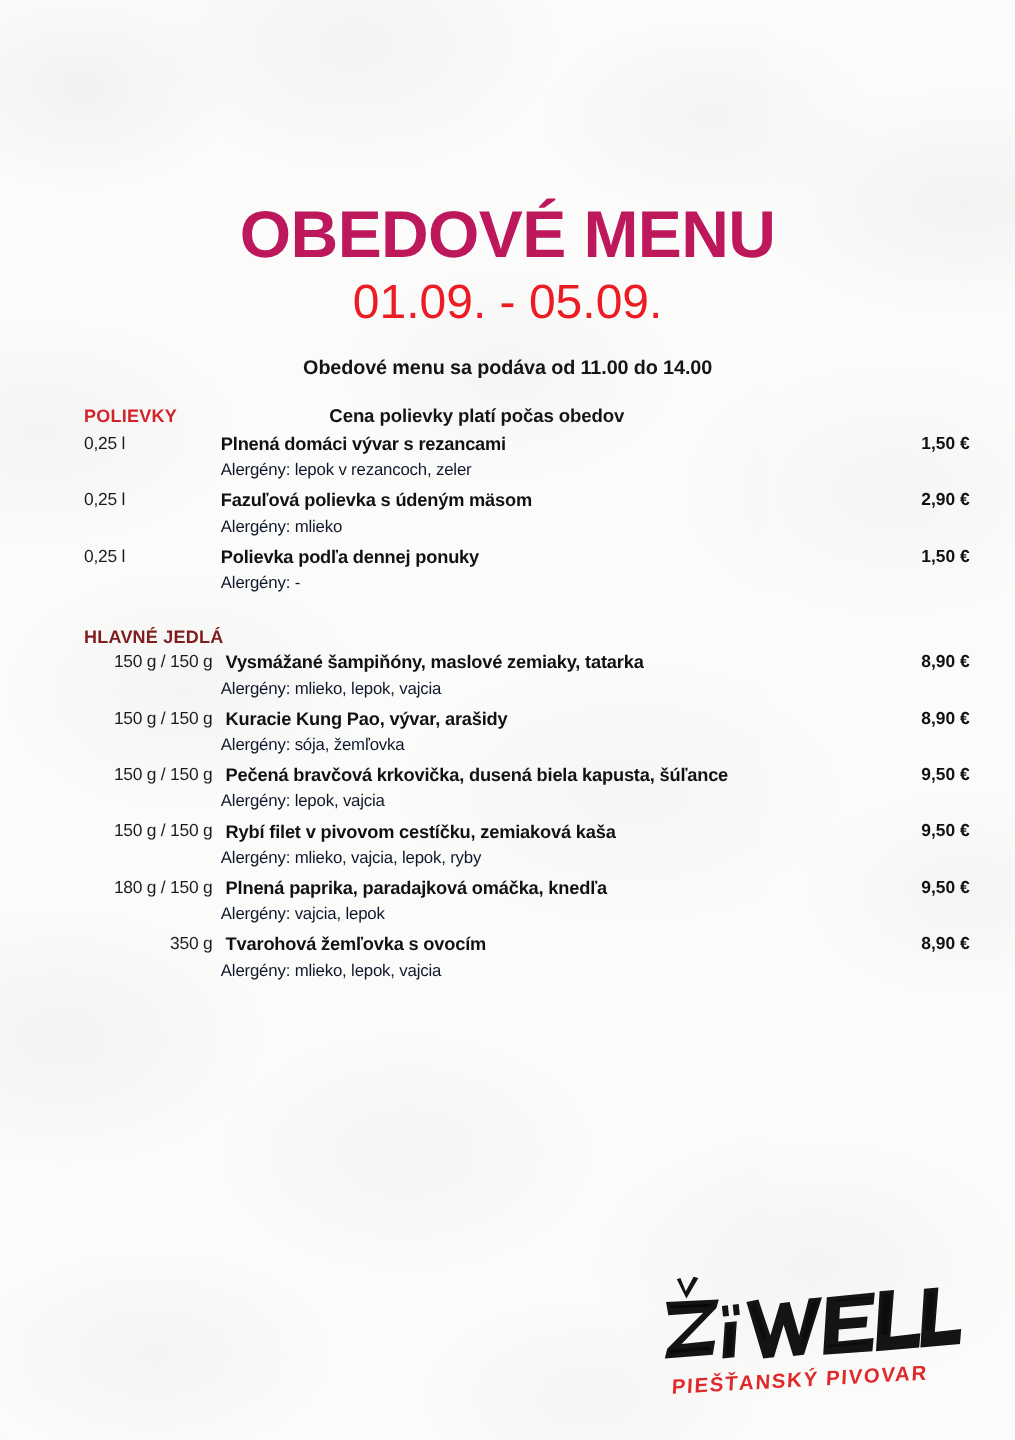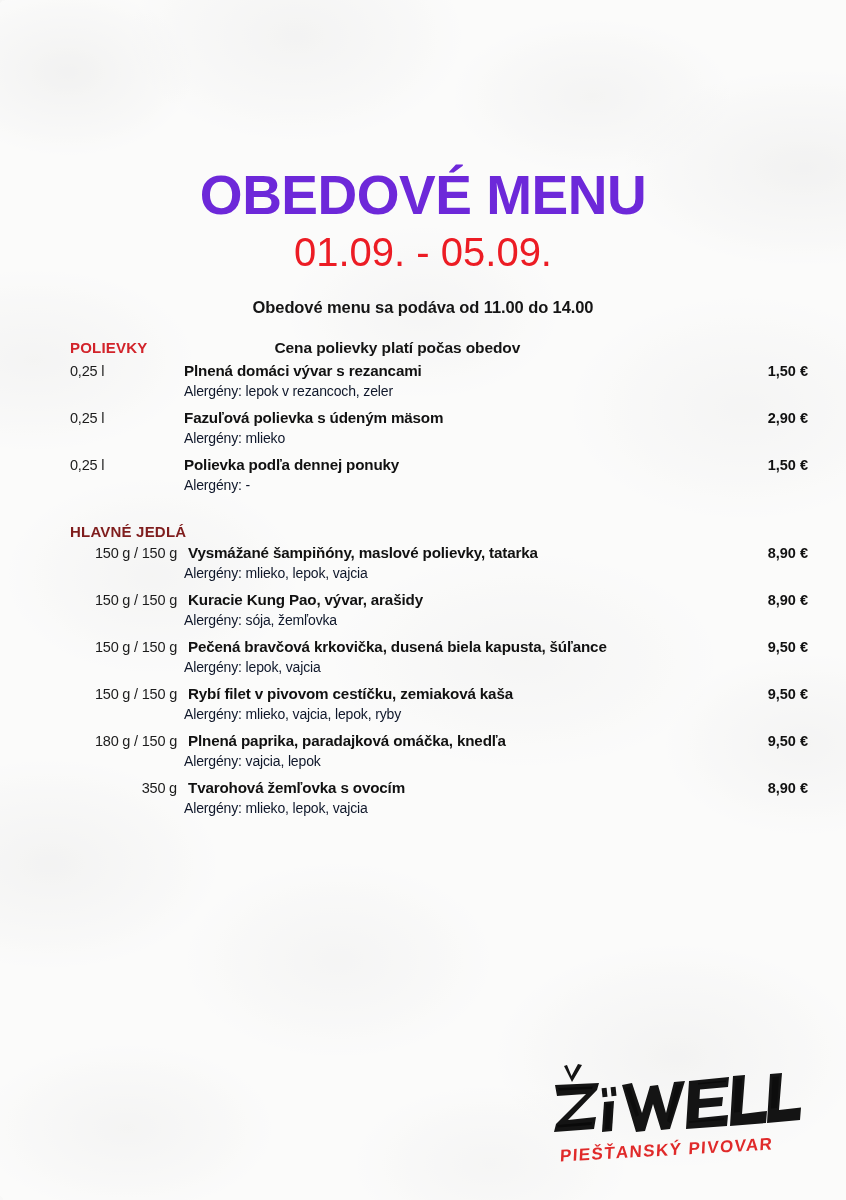--- a/index.html
+++ b/index.html
@@ -105,21 +105,21 @@
 
   .section-body { margin-top: 5px; }
 
   .item {
     margin-top: 10px;
   }
   .item:first-child { margin-top: 4px; }
 
   .item-main {
     display: flex;
-    align-items: center;
+    align-items: flex-start;
   }
   .item-weight {
     width: 107px;
     flex: 0 0 107px;
     font-size: 14.5px;
     color: #1c1c1c;
     letter-spacing: -0.2px;
     white-space: nowrap;
   }
   .weights-right .item-weight { text-align: right; padding-right: 4px; }
@@ -164,21 +164,21 @@
   #logo svg { width: 100%; height: 100%; display: block; }
 </style>
 </head>
 <body>
 
 <div id="page">
 
   <div id="texture"></div>
 
   <div id="header">
-    <h1 id="main-title" style="color: #6d28d9;">OBEDOVÉ MENU</h1>
+    <h1 id="main-title" style="color: #be185d;">OBEDOVÉ MENU</h1>
     <div id="date-range" style="color: rgb(236, 28, 36);">01.09. - 05.09.</div>
     <div id="serving-hours">Obedové menu sa podáva od 11.00 do 14.00</div>
   </div>
 
   <div id="menu">
 
     <section id="section-soups">
       <div class="section-head-row">
         <div class="section-title" style="color: rgb(210, 35, 42);">POLIEVKY</div>
         <div class="section-note">Cena polievky platí počas obedov</div>
@@ -217,21 +217,21 @@
 
     <section id="section-mains">
       <div class="section-head-row">
         <div class="section-title" style="color: #7f1d1d;">HLAVNÉ JEDLÁ</div>
       </div>
       <div class="section-body weights-right">
 
         <div class="item">
           <div class="item-main">
             <div class="item-weight">150 g / 150 g</div>
-            <div class="item-name">Vysmážané šampiňóny, maslové polievky, tatarka</div>
+            <div class="item-name">Vysmážané šampiňóny, maslové zemiaky, tatarka</div>
             <div class="item-price">8,90 €</div>
           </div>
           <div class="item-allergens">Alergény: mlieko, lepok, vajcia</div>
         </div>
 
         <div class="item">
           <div class="item-main">
             <div class="item-weight">150 g / 150 g</div>
             <div class="item-name">Kuracie Kung Pao, vývar, arašidy</div>
             <div class="item-price">8,90 €</div>

